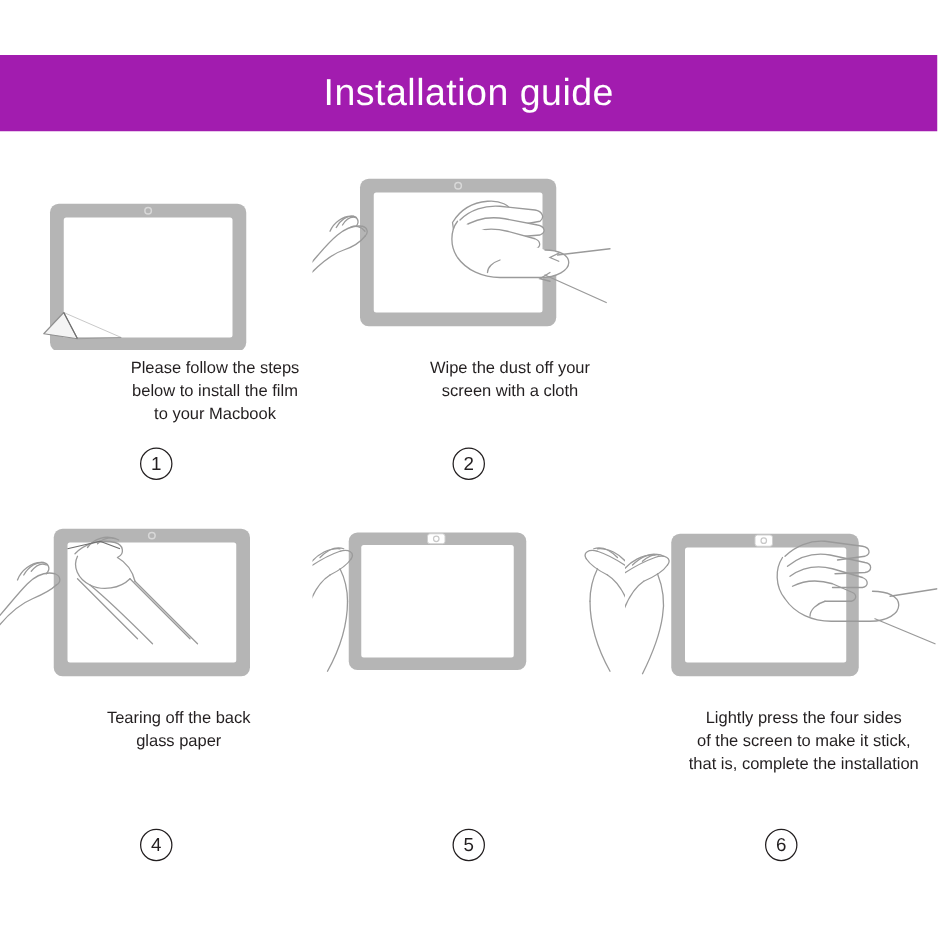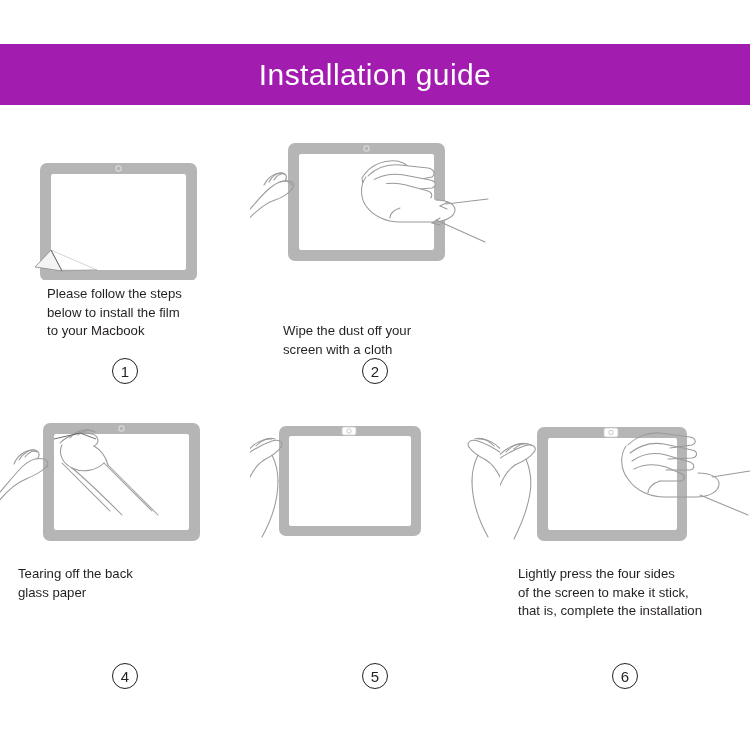--- a/index.html
+++ b/index.html
@@ -35,20 +35,21 @@
     line-height: 1;
   }
 
   
   .steps-grid {
     position: absolute;
     left: 0;
     top: 130px;
     width: 750px;
     height: 600px;
+    text-align: center;
   }
   .step-cell {
     position: absolute;
     width: 250px;
   }
   .col0 { left: 0; }
   .col1 { left: 250px; }
   .col2 { left: 500px; }
   .row0 { top: 0; height: 285px; }
   .row1 { top: 285px; height: 300px; }
@@ -68,21 +69,21 @@
   .step-caption {
     position: absolute;
     left: 0;
     width: 250px;
     font-size: 13.2px;
     line-height: 18.6px;
     color: #231f20;
     white-space: pre-line;
   }
   .cap-c0 { padding-left: 47px; }
-  .cap-c1 { padding-left: 33px; margin-top: 37px; }
+  .cap-c1 { padding-left: 33px; }
   .cap-c2 { padding-left: 15px; }
   .cap-r0 { top: 155px; }
   .cap-r1 { top: 150px; padding-left: 18px; }
 
   .badge-wrap {
     position: absolute;
     width: 250px;
     display: flex;
     justify-content: center;
   }

